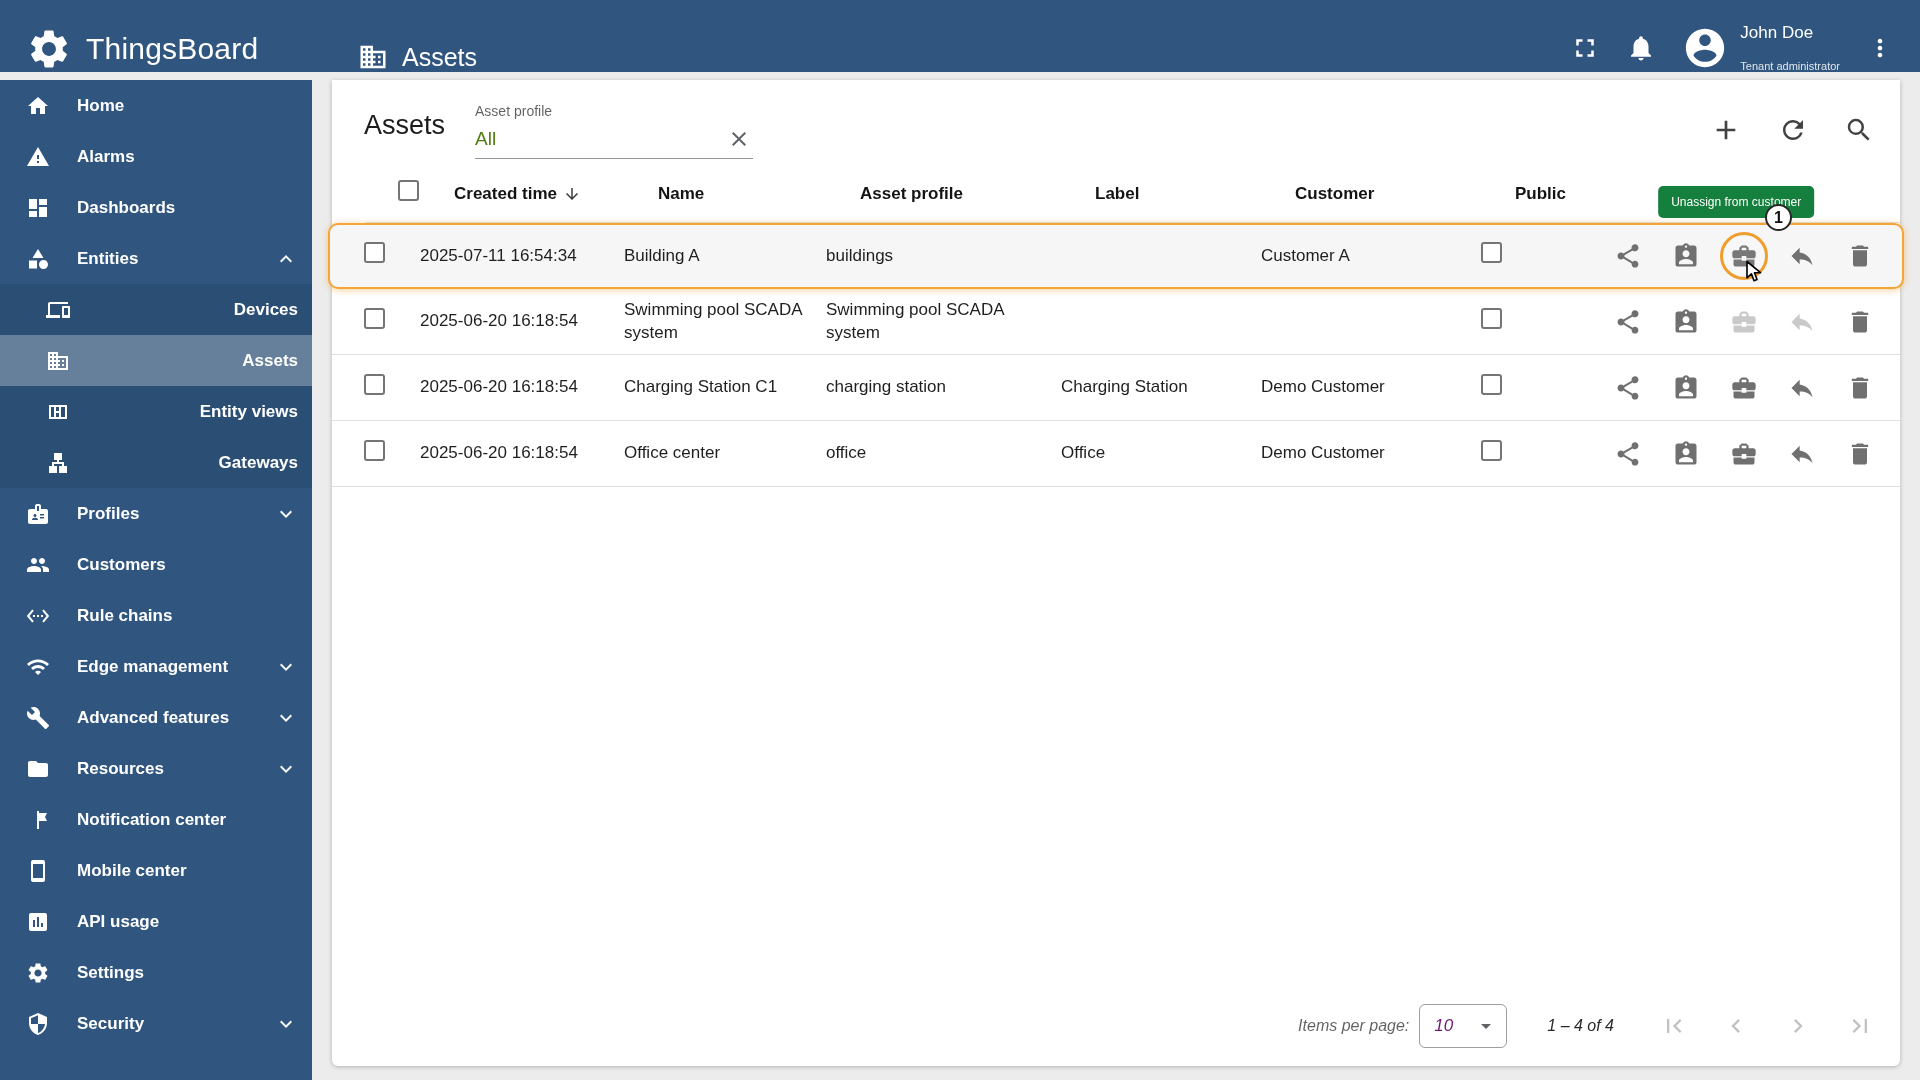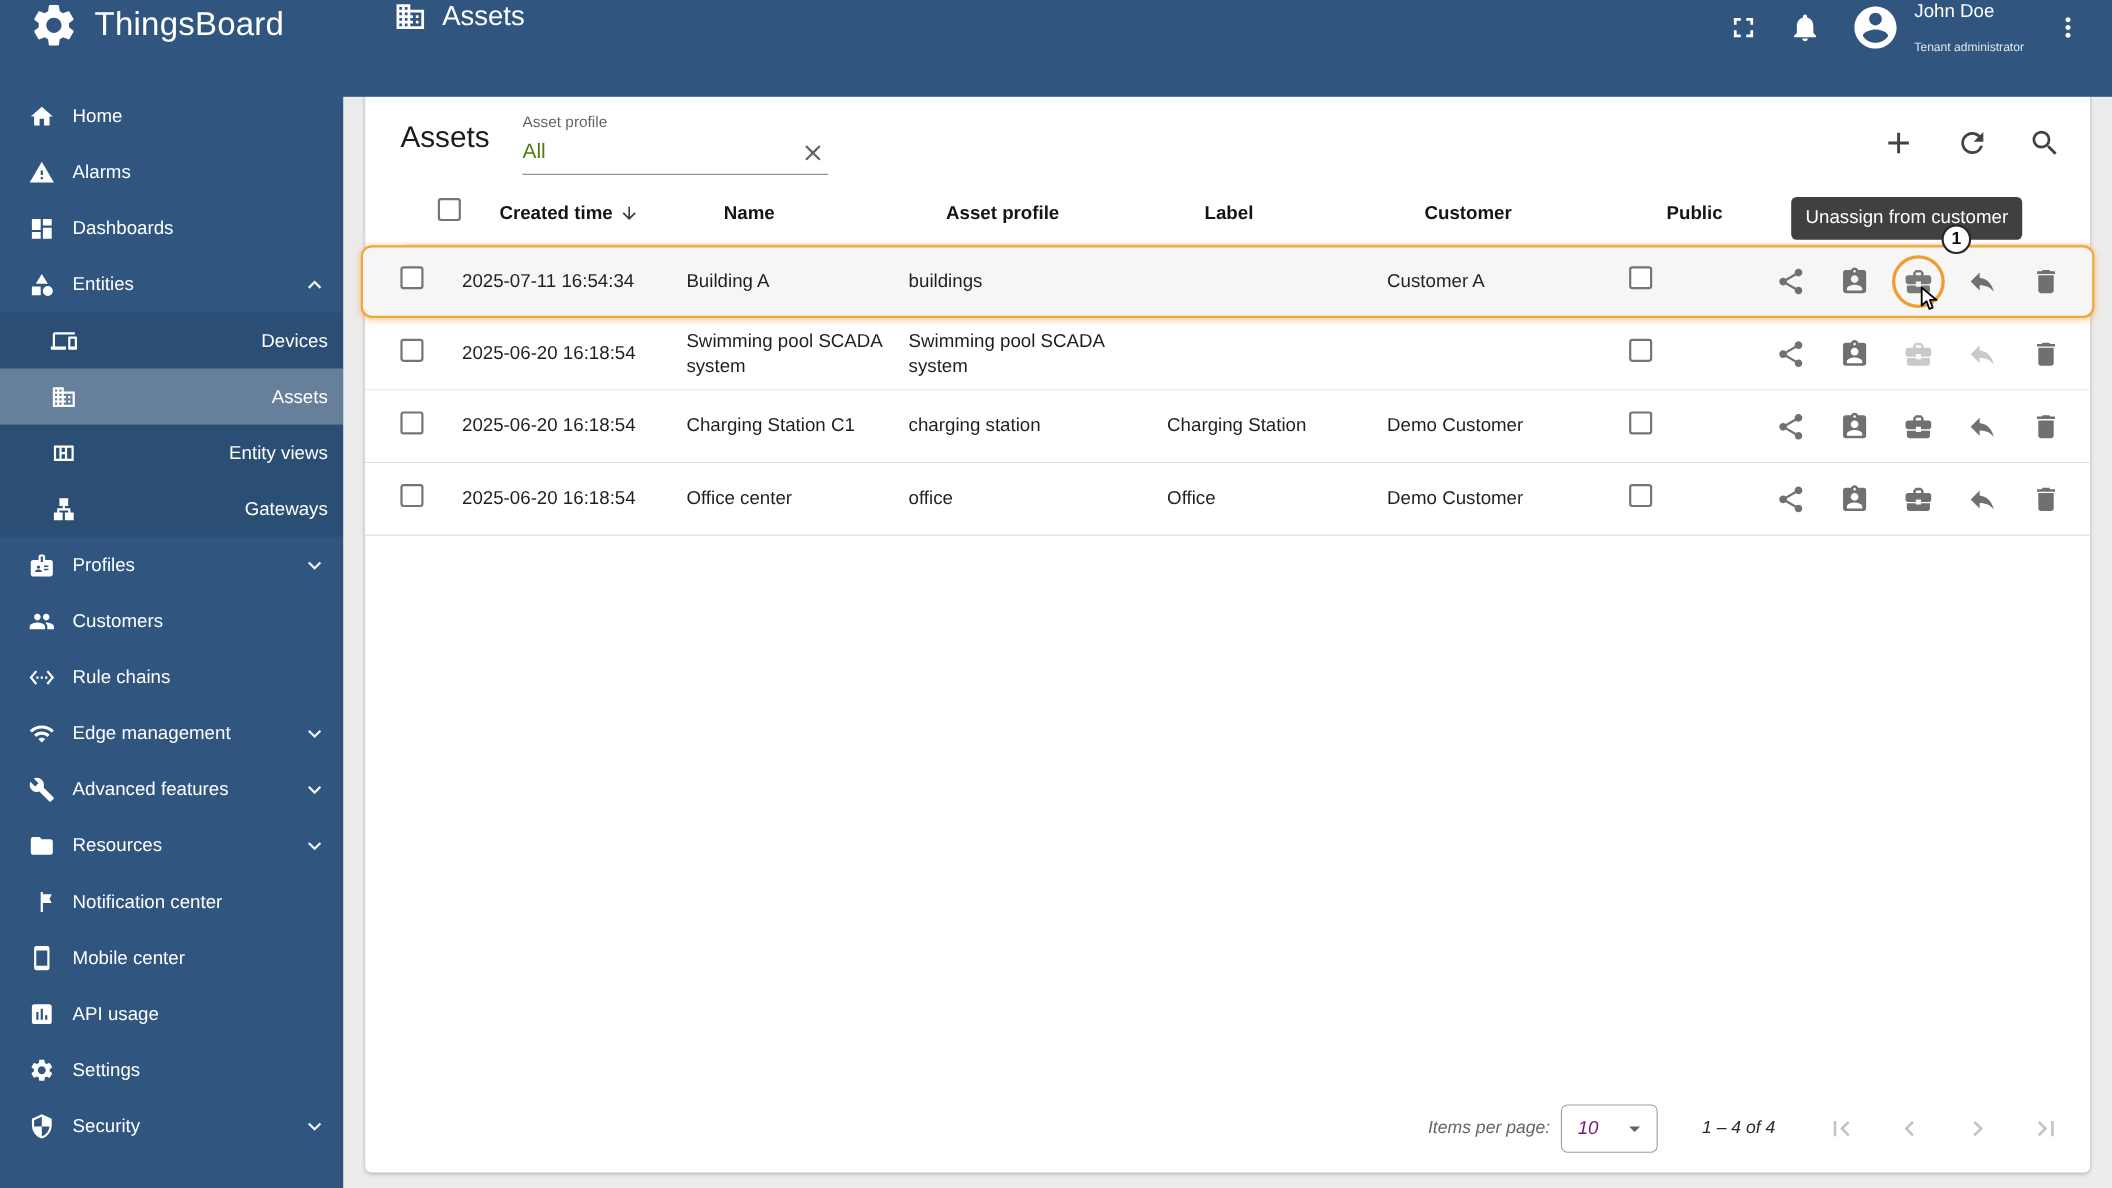--- a/index.html
+++ b/index.html
@@ -8,37 +8,37 @@
     width:1920px; height:1080px; overflow:hidden;
     background:#ececec;
     font-family:"Liberation Sans", sans-serif;
     color:#1f1f1f;
   }
   .icn-wrap { display:inline-flex; line-height:0; }
   button { font-family:inherit; }
 
   
   .topbar {
-    position:fixed; top:0; left:0; right:0; height:88px;
+    position:fixed; top:0; left:0; right:0; height:72px;
     background:#305680; color:#fff;
-    display:flex; align-items:flex-start; z-index:20;
+    display:flex; align-items:flex-end; z-index:20;
   }
   .logo { width:312px; flex:0 0 312px; display:flex; align-items:center; gap:14px; padding-left:26px; cursor:pointer; }
   .logo-text { font-size:30px; font-weight:500; letter-spacing:.2px; }
   .page-head { display:flex; align-items:center; gap:14px; margin-left:46px; }
   .ph-text { font-size:25px; font-weight:400; }
   .topbar-right { margin-left:auto; display:flex; align-items:center; gap:26px; padding-right:26px; }
   .tb-btn { background:none; border:0; color:#fff; padding:0; cursor:pointer; line-height:0; }
   .user { display:flex; align-items:center; gap:12px; cursor:pointer; }
   .user-name { font-size:17px; }
   .user-role { font-size:11px; opacity:.85; margin-top:17px; }
 
   
   .sidebar { position:fixed; top:80px; left:0; bottom:0; width:312px; background:#305680; color:#fff; overflow:hidden; }
-  .sb-item { height:51px; display:flex; align-items:center; gap:16px; padding:0 14px 0 26px; font-size:17px; font-weight:400; cursor:pointer; white-space:nowrap; }
+  .sb-item { height:51px; display:flex; align-items:center; gap:27px; padding:0 14px 0 26px; font-size:17px; font-weight:700; cursor:pointer; white-space:nowrap; }
   .sb-chev { margin-left:auto; opacity:.95; }
   .sb-group { background:rgba(0,0,0,0.09); }
   .sb-child { padding-left:46px;justify-content:space-between; }
   .sb-selected { background:rgba(255,255,255,0.28); }
 
   
   .main { position:fixed; top:80px; left:312px; right:0; bottom:0; padding:0 20px 14px; }
   .card { background:#fff; height:100%; border-radius:0 0 6px 6px; box-shadow:0 1px 4px rgba(0,0,0,.25); display:flex; flex-direction:column; position:relative; }
 
   .card-header { display:flex; align-items:flex-start; padding:20px 26px 6px 32px; }
@@ -75,21 +75,21 @@
     box-shadow:0 1px 7px rgba(243,165,58,.55);
     z-index:3;
   }
 
   
   .ring-wrap { position:relative; width:48px; height:48px; margin:0 -10px; display:flex; align-items:center; justify-content:center; }
   .ring { position:absolute; inset:0; border:3px solid #ef9d2f; border-radius:50%; background:rgba(255,255,255,.15); }
   .ring-wrap .act-btn { color:#616161; }
   .tooltip {
     position:absolute; bottom:62px; left:50%; transform:translateX(-55%);
-    background:#404040; color:#fff; font-size:17px;
+    background:#15803d; color:#fff; font-size:12px;
     padding:8px 13px; border-radius:5px; white-space:nowrap; z-index:8;
   }
   .step-badge {
     position:absolute; top:-28px; right:-24px; width:27px; height:27px;
     border-radius:50%; background:#fff; border:2px solid #262626;
     color:#111; font-size:16px; font-weight:700;
     display:flex; align-items:center; justify-content:center; z-index:9;
   }
   .cursor-svg { position:absolute; top:26px; left:20px; width:28px; height:28px; z-index:9; }
 

